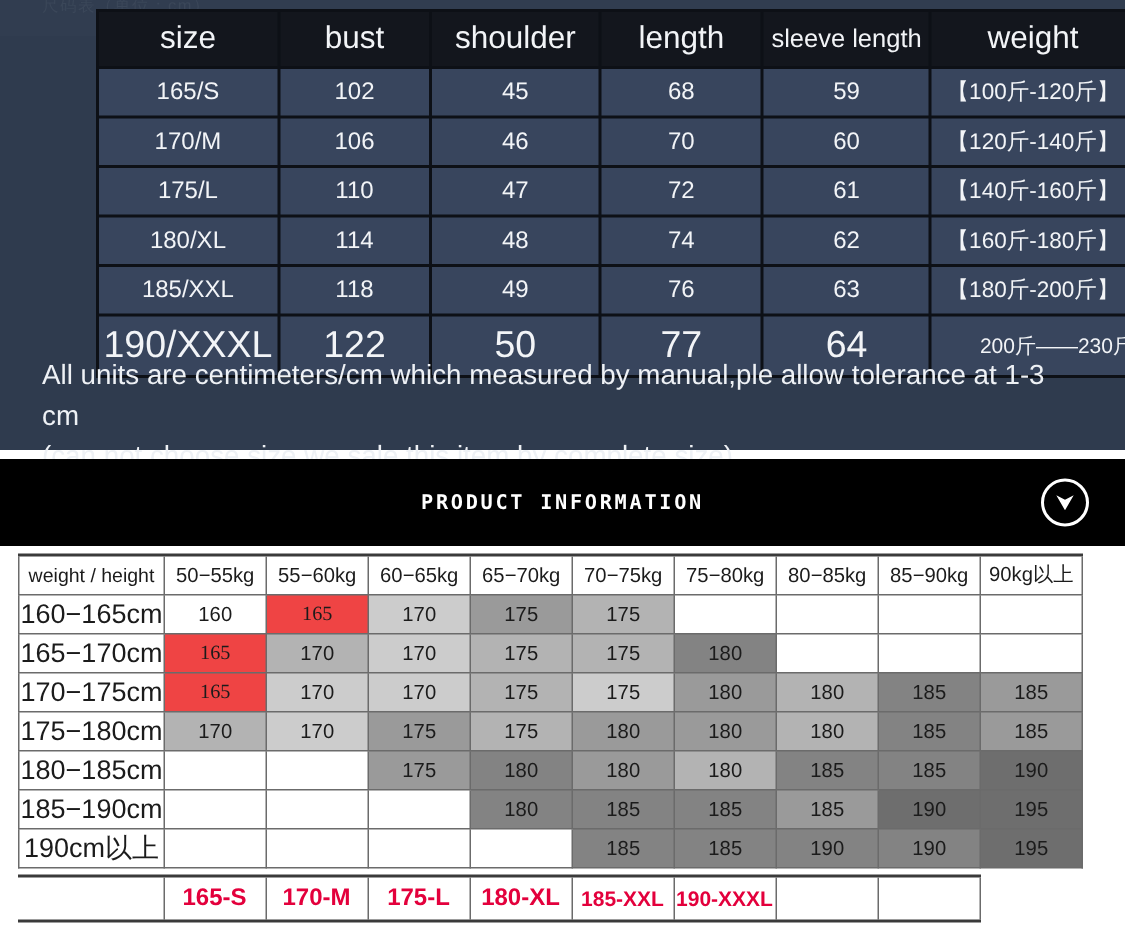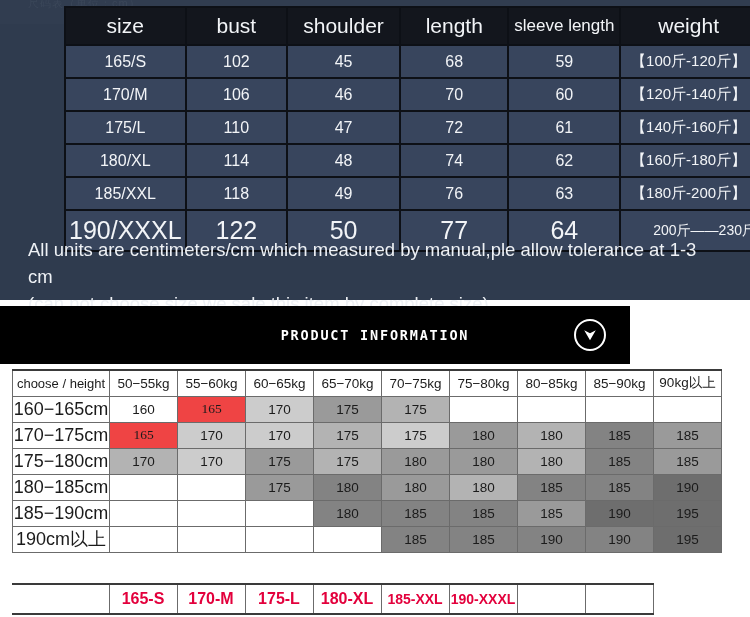--- a/index.html
+++ b/index.html
@@ -65,21 +65,21 @@
     position: absolute; left: 28px; top: 236px;
     width: 694px;
     color: #eef1f5;
     font-size: 18.5px;
     line-height: 27px;
   }
 
   
   .banner {
     position: absolute; left: 0; top: 306px;
-    width: 630px; height: 58px;
+    width: 750px; height: 58px;
     background: #000;
   }
   .banner .title {
     position: absolute; left: 0; top: 0; width: 750px; height: 58px;
     display: flex; align-items: center; justify-content: center;
     color: #fff;
     font-family: "DejaVu Sans Mono", monospace;
     font-size: 13.5px;
     font-weight: bold;
     letter-spacing: 1.8px;
@@ -237,41 +237,53 @@
     <div class="chev">
       <svg width="18" height="18" viewBox="0 0 18 18" aria-hidden="true">
         <path d="M3.2 4.2 L9 14.2 L14.8 4.2 L9 7.2 Z" fill="#ffffff"></path>
       </svg>
     </div>
   </div>
 
   <table class="matrix">
     <thead>
       <tr class="toprow">
-        <th class="hdr0">choose / height</th>
+        <th class="hdr0">weight / height</th>
         <th class="hdr">50−55kg</th>
         <th class="hdr">55−60kg</th>
         <th class="hdr">60−65kg</th>
         <th class="hdr">65−70kg</th>
         <th class="hdr">70−75kg</th>
         <th class="hdr">75−80kg</th>
         <th class="hdr">80−85kg</th>
         <th class="hdr">85−90kg</th>
         <th class="hdr">90kg以上</th>
       </tr>
     </thead>
     <tbody id="matrix-body">
         <tr>
           <td class="rowhdr">160−165cm</td>
           <td class="s0">160</td>
           <td class="s1">165</td>
           <td class="s2">170</td>
           <td class="s4">175</td>
           <td class="s3">175</td>
           <td class="s0"></td>
+          <td class="s0"></td>
+          <td class="s0"></td>
+          <td class="s0"></td>
+        </tr>
+        <tr>
+          <td class="rowhdr">165−170cm</td>
+          <td class="s1">165</td>
+          <td class="s3">170</td>
+          <td class="s2">170</td>
+          <td class="s3">175</td>
+          <td class="s3">175</td>
+          <td class="s5">180</td>
           <td class="s0"></td>
           <td class="s0"></td>
           <td class="s0"></td>
         </tr>
         <tr>
           <td class="rowhdr">170−175cm</td>
           <td class="s1">165</td>
           <td class="s2">170</td>
           <td class="s2">170</td>
           <td class="s3">175</td>

